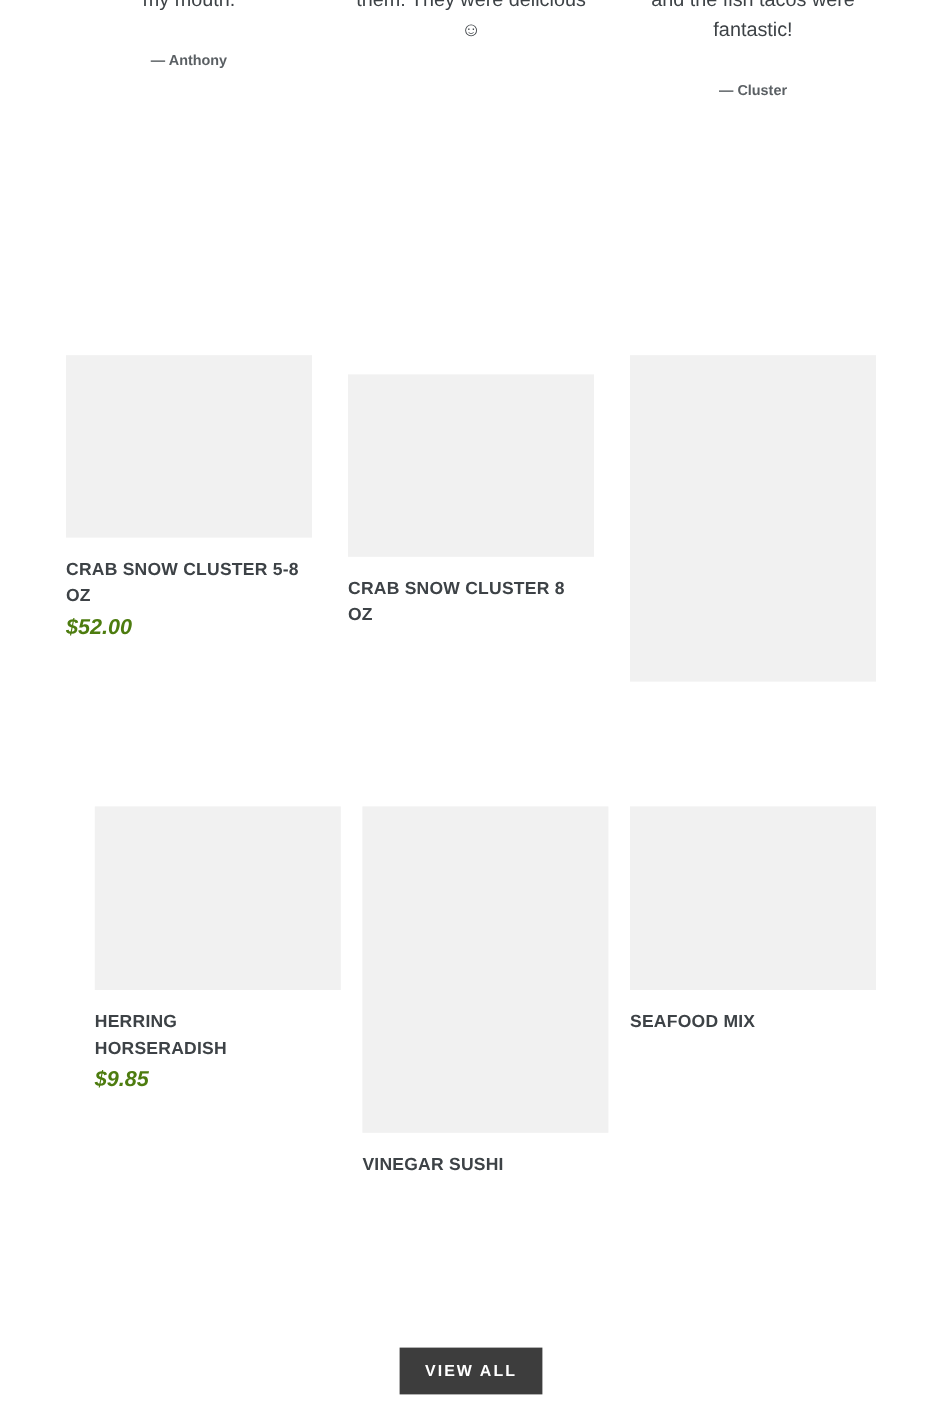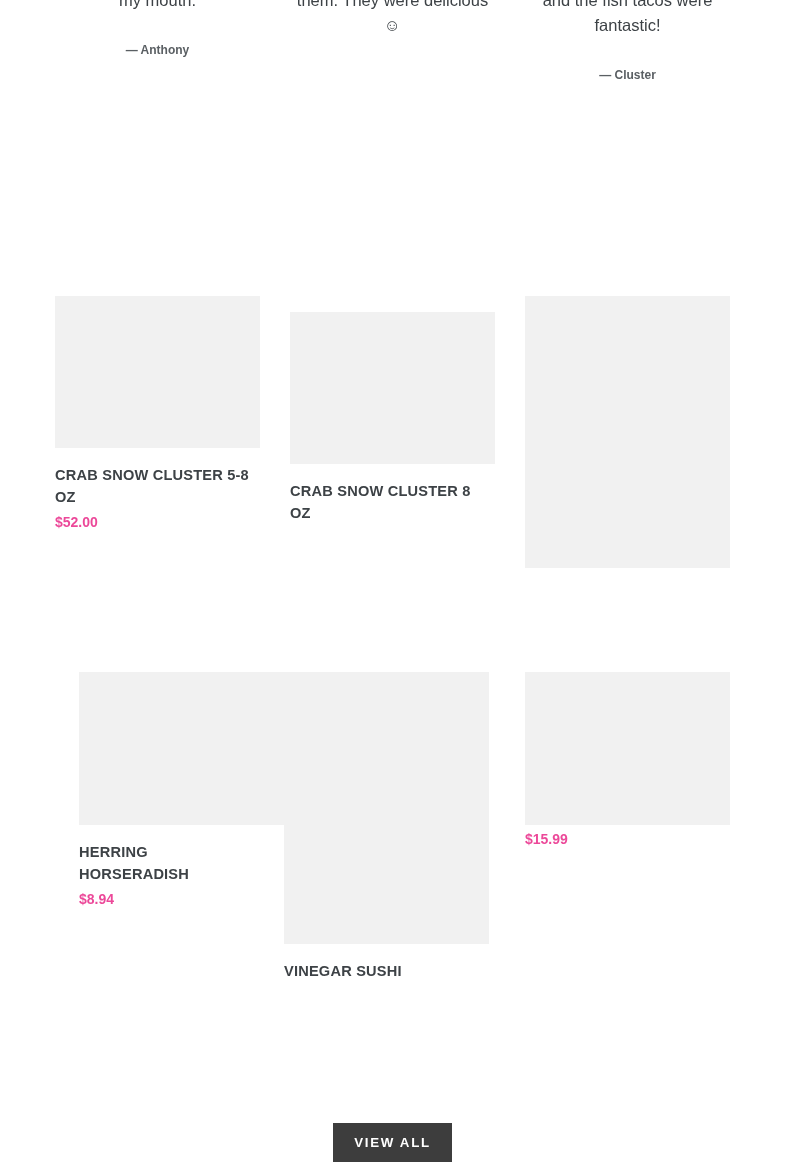--- a/index.html
+++ b/index.html
@@ -82,24 +82,25 @@
     font-size: 14.6px;
     font-weight: 700;
     line-height: 21.5px;
     letter-spacing: 0.2px;
     color: #3d4246;
     text-transform: uppercase;
   }
   .product-price {
     display: block;
     margin: 5px 0 0 0;
-    font-size: 14px;
+    font-size: 18px;
     font-weight: 700;
     line-height: 18px;
-    color: #ec4899;
+    color: #4d7c0f;
+    font-style: italic;
   }
 
   
   .view-all-wrap {
     position: absolute;
     left: 0;
     top: 1123px;
     width: 785px;
     display: flex;
     justify-content: center;
@@ -153,29 +154,29 @@
       <a class="product-card" style="left: 290px; top: 284px; text-decoration: none; margin-top: 28px;">
         <span class="product-thumb" style="height: 152px;"></span>
         <span class="product-title">Crab Snow Cluster 8 oz</span>
       </a>
       <a class="product-card" style="left: 525px; top: 296px; text-decoration: none;">
         <span class="product-thumb" style="height: 272px;"></span>
       </a>
       <a class="product-card" style="left: 55px; top: 672px; text-decoration: none; padding-left: 24px;">
         <span class="product-thumb" style="height: 153px;"></span>
         <span class="product-title">Herring Horseradish</span>
-        <span class="product-price">$8.94</span>
+        <span class="product-price">$9.85</span>
       </a>
-      <a class="product-card" style="left: 284px; top: 672px; text-decoration: none;">
+      <a class="product-card" style="left: 302px; top: 672px; text-decoration: none;">
         <span class="product-thumb" style="height: 272px;"></span>
         <span class="product-title">Vinegar Sushi</span>
       </a>
       <a class="product-card" style="left: 525px; top: 672px; text-decoration: none;">
         <span class="product-thumb" style="height: 153px;"></span>
-        <span class="product-price">$15.99</span>
+        <span class="product-title">Seafood Mix</span>
       </a>
     </section>
 
   <div class="view-all-wrap">
     <button class="view-all-button">View all</button>
   </div>
 
 </div>
 
 </body></html>

